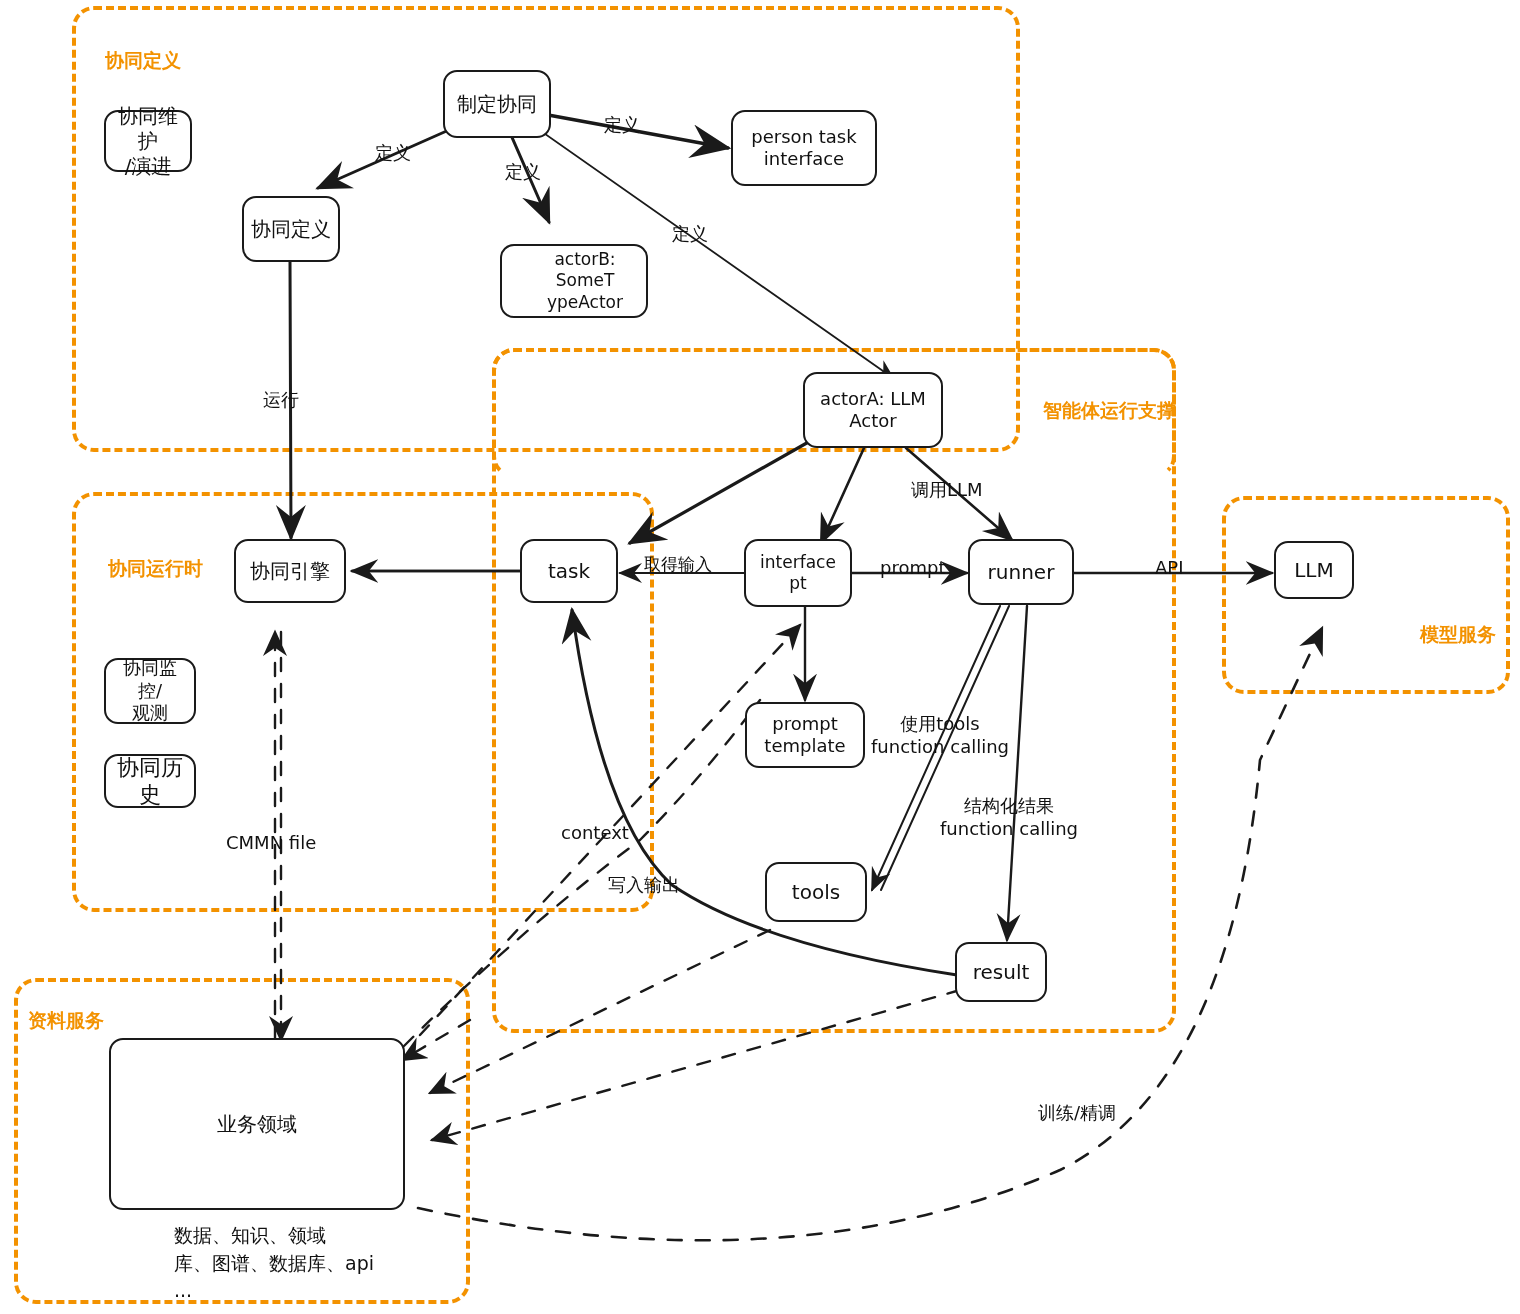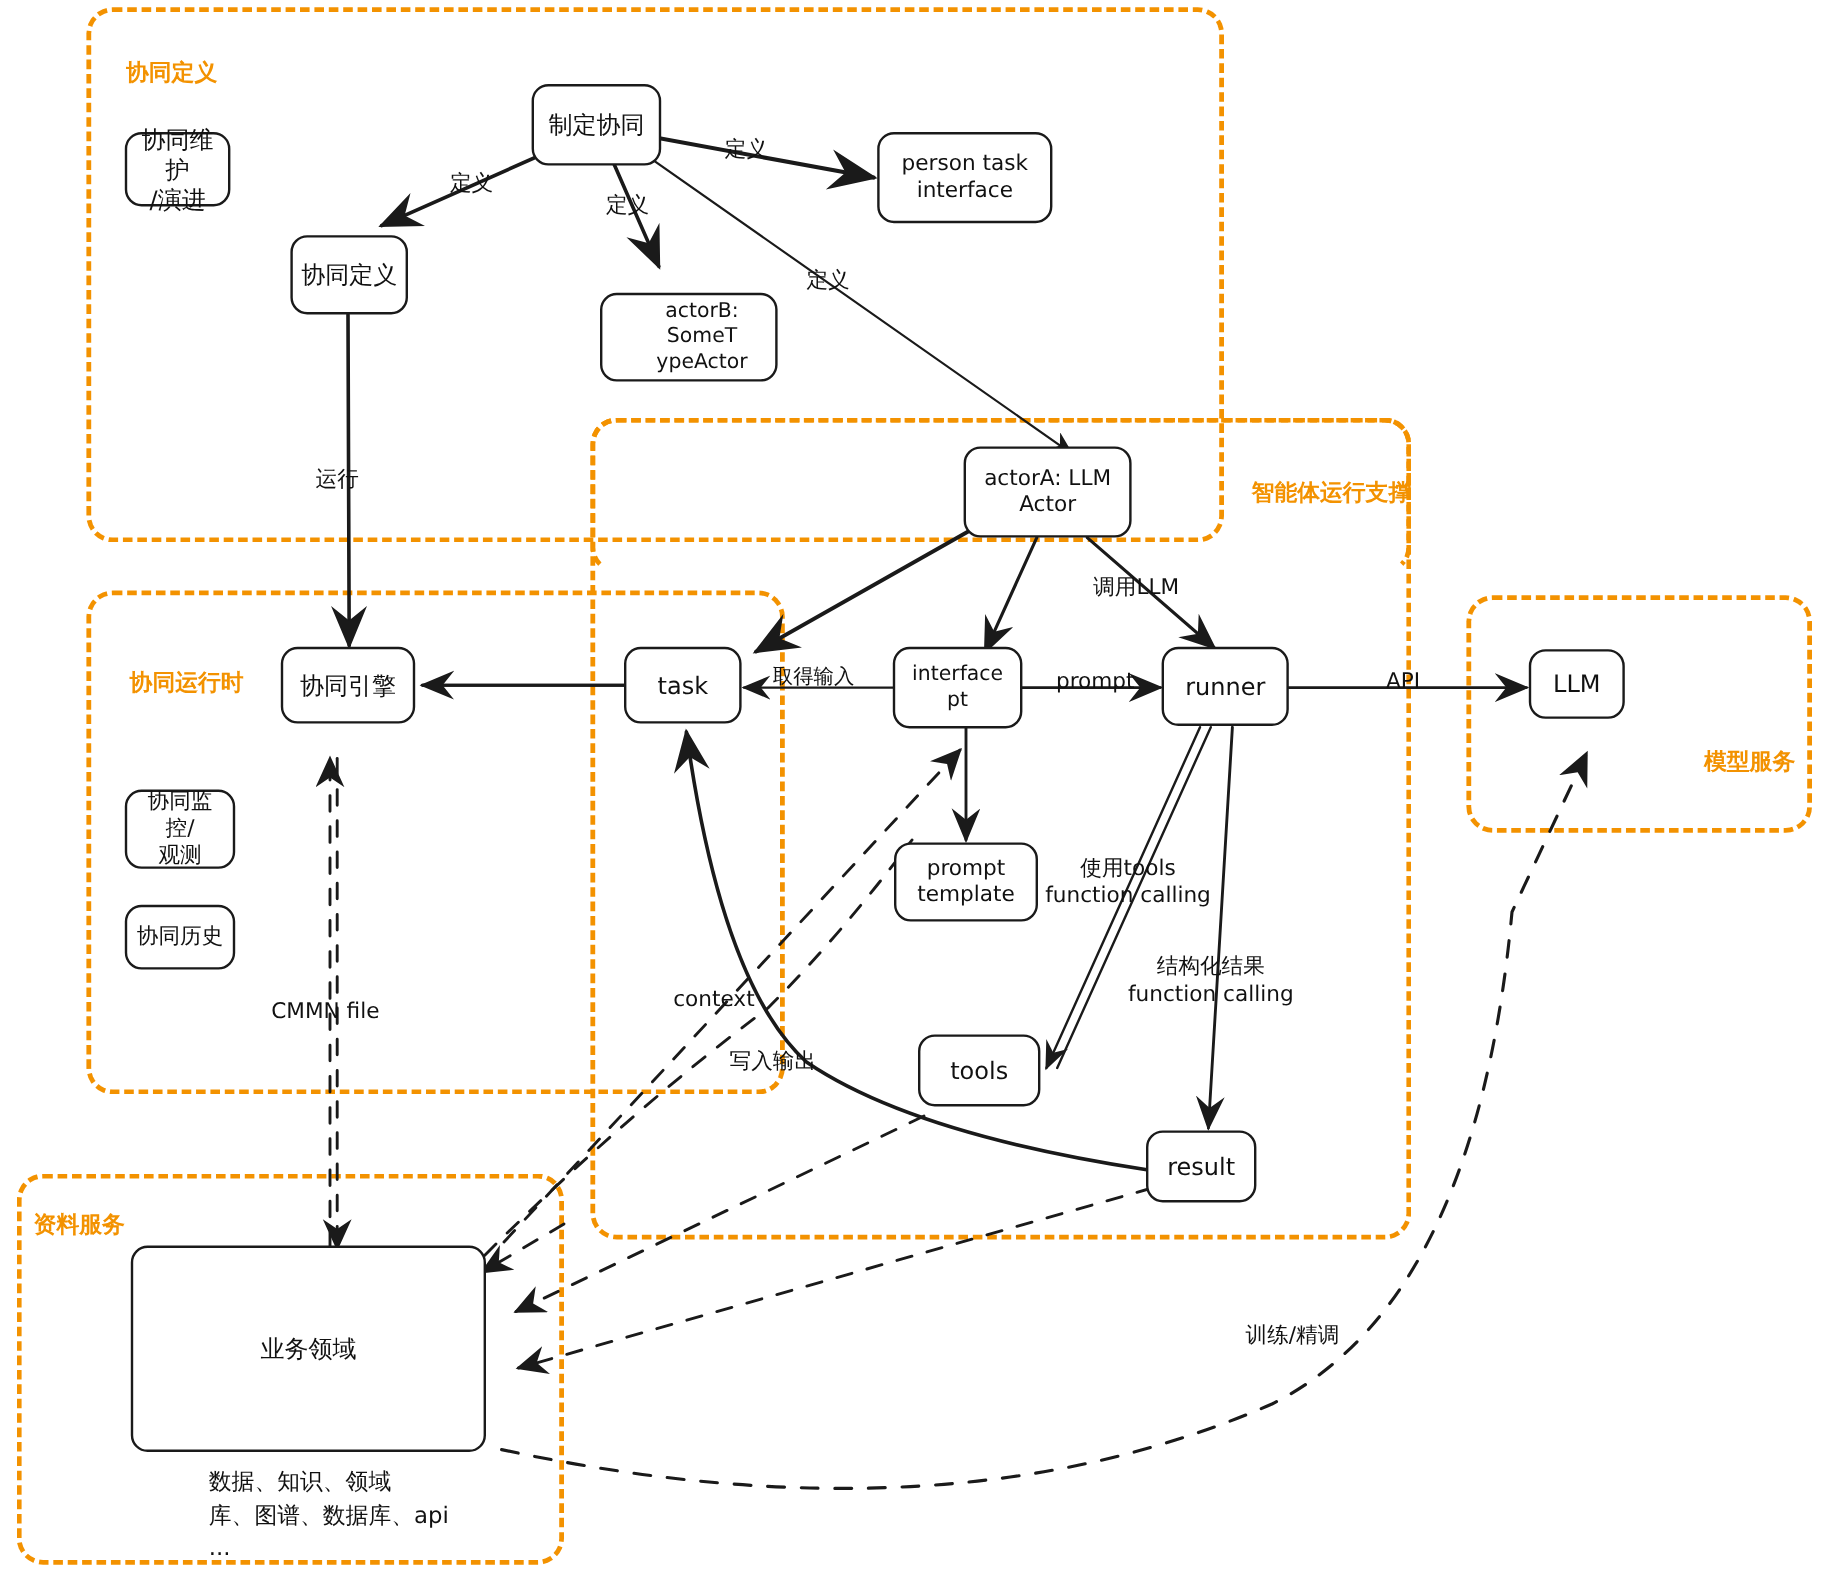--- a/index.html
+++ b/index.html
@@ -131,21 +131,21 @@
 ypeActor</div>
 
   <div class="node small" style="left:803px;top:372px;width:140px;height:76px;white-space:pre-line;">actorA: LLM
 Actor</div>
 
   <div class="node cjk" style="left:234px;top:539px;width:112px;height:64px;">协同引擎</div>
 
   <div class="node cjk" style="left:104px;top:658px;width:92px;height:66px;white-space:pre-line;font-size:18px;">协同监控/
 观测</div>
 
-  <div class="node cjk" style="left:104px;top:754px;width:92px;height:54px;font-size:18px;">协同历史</div>
+  <div class="node cjk" style="left:104px;top:754px;width:92px;height:54px;font-size:22px;">协同历史</div>
 
   <div class="node" style="left:520px;top:539px;width:98px;height:64px;">task</div>
 
   <div class="node tight" style="left:744px;top:539px;width:108px;height:68px;white-space:pre-line;">interface
 pt</div>
 
   <div class="node" style="left:968px;top:539px;width:106px;height:66px;">runner</div>
 
   <div class="node" style="left:1274px;top:541px;width:80px;height:58px;">LLM</div>
 

